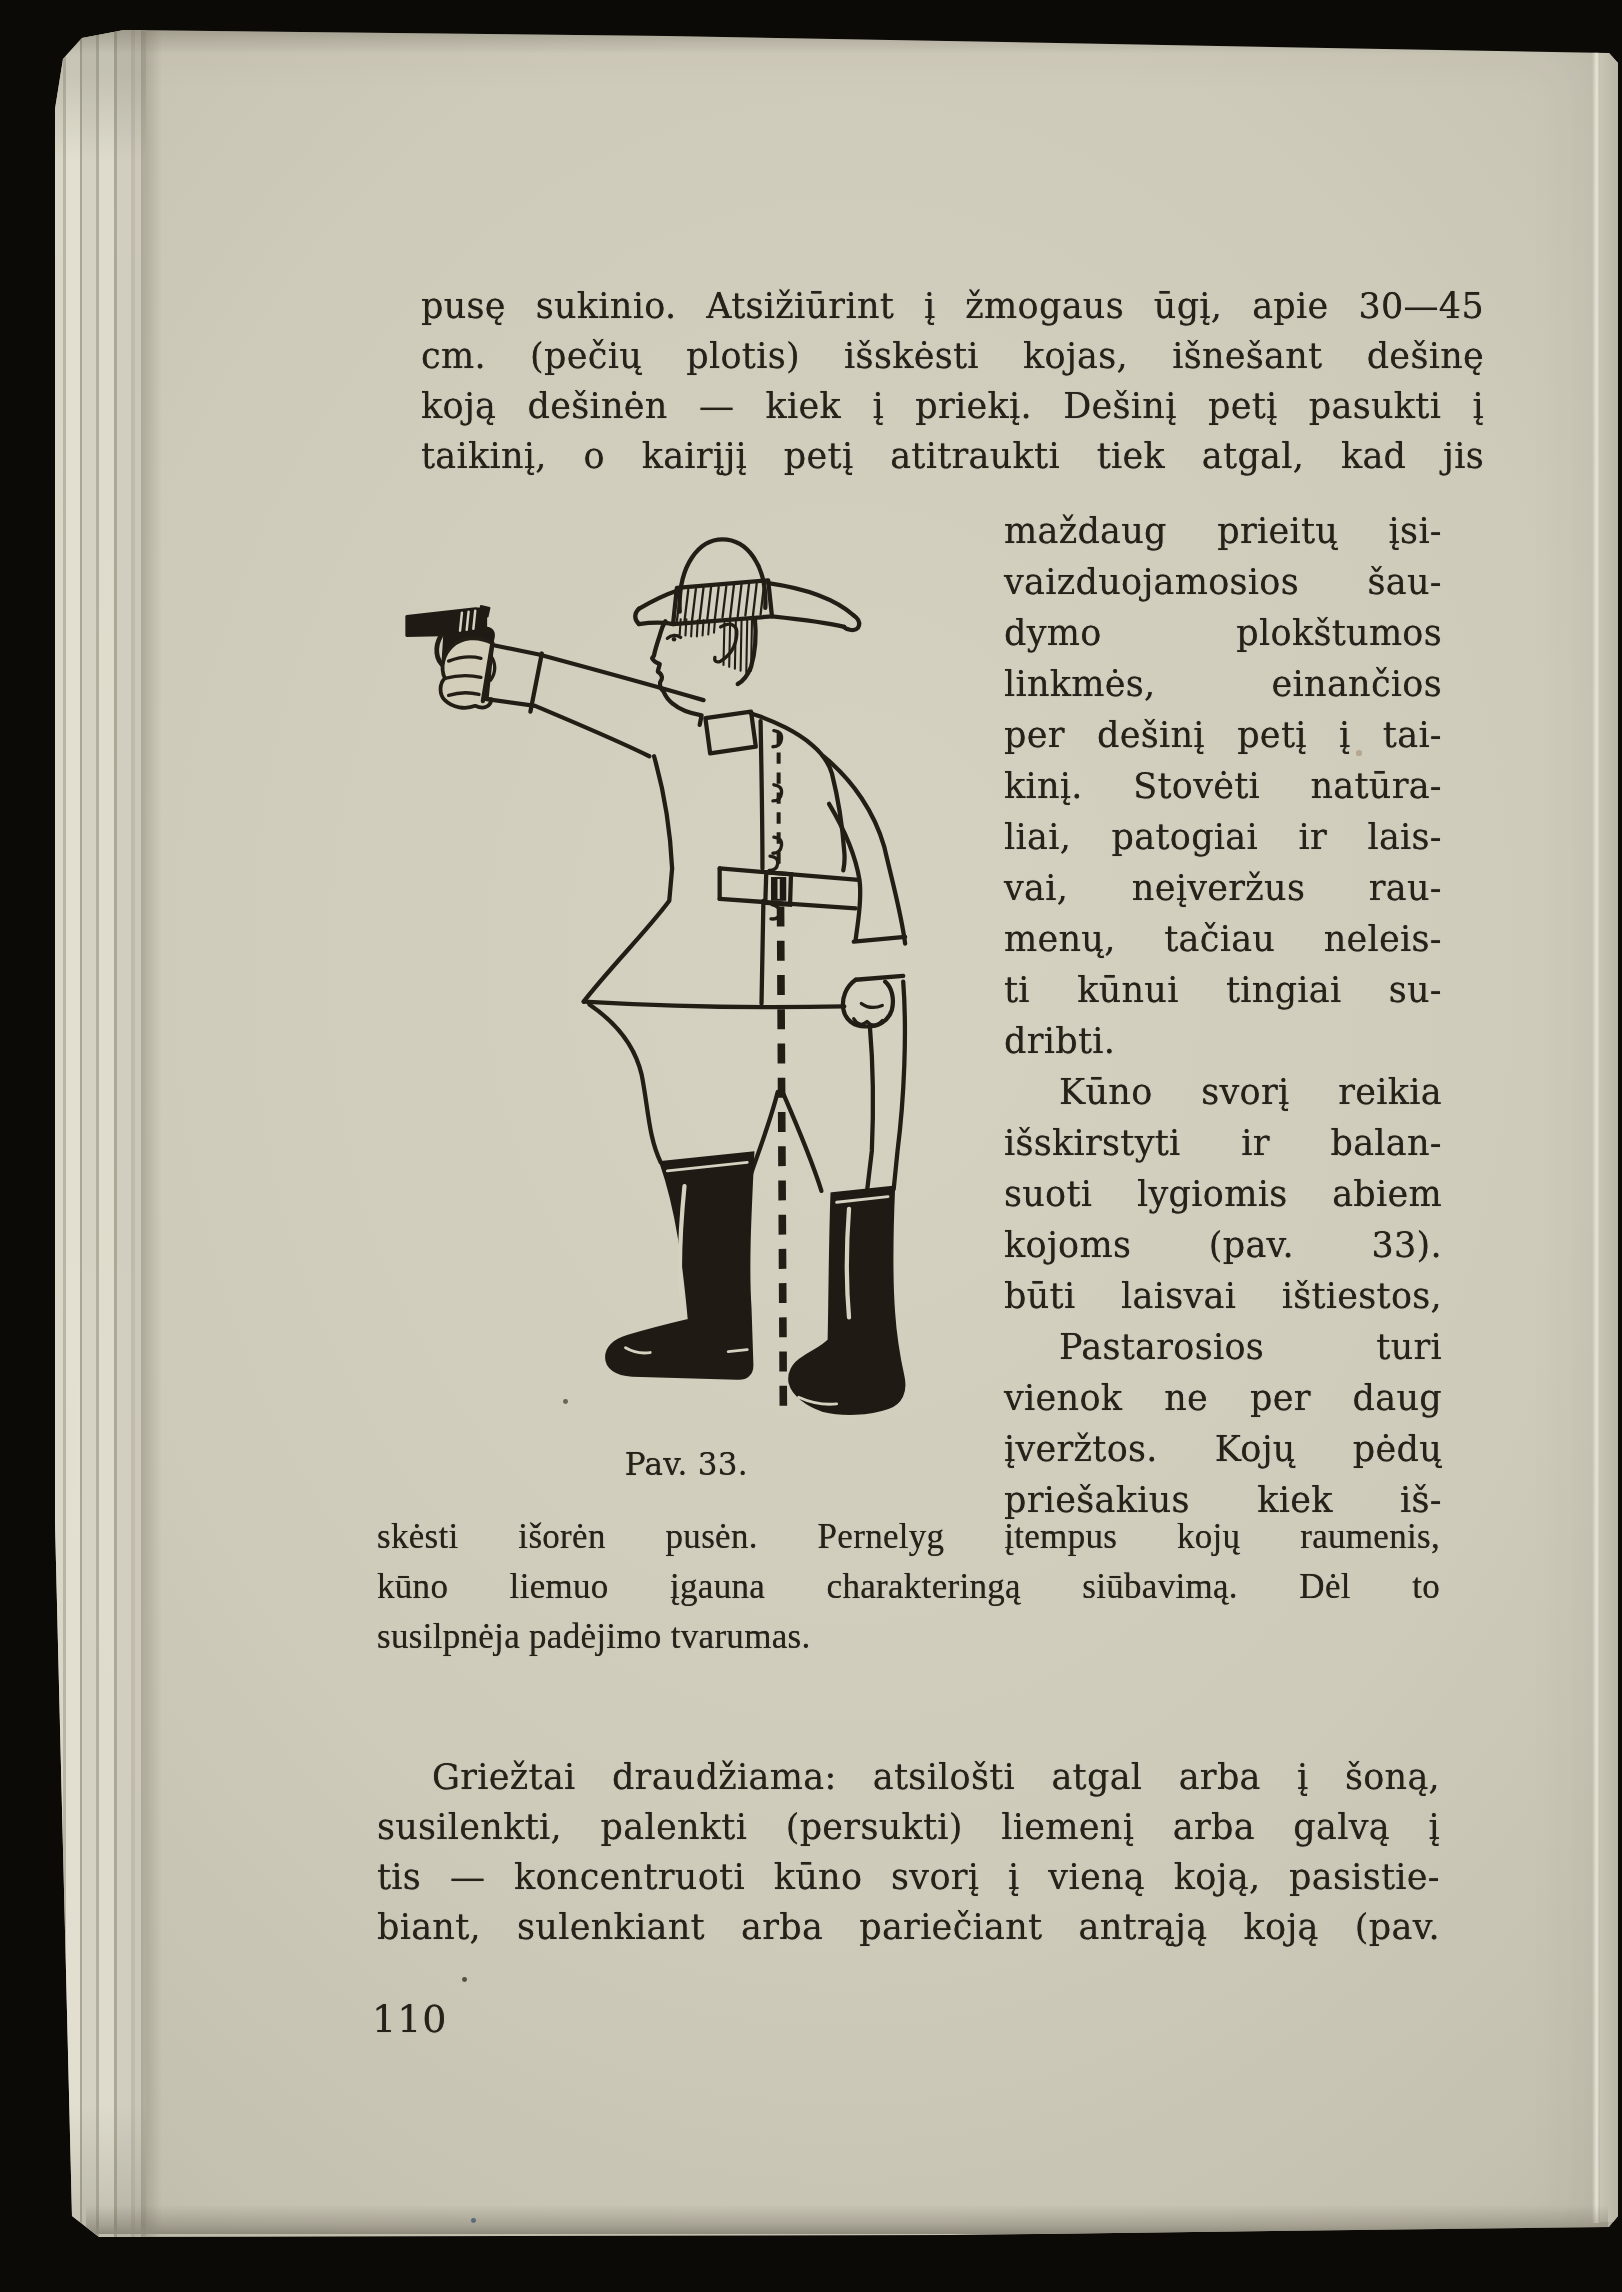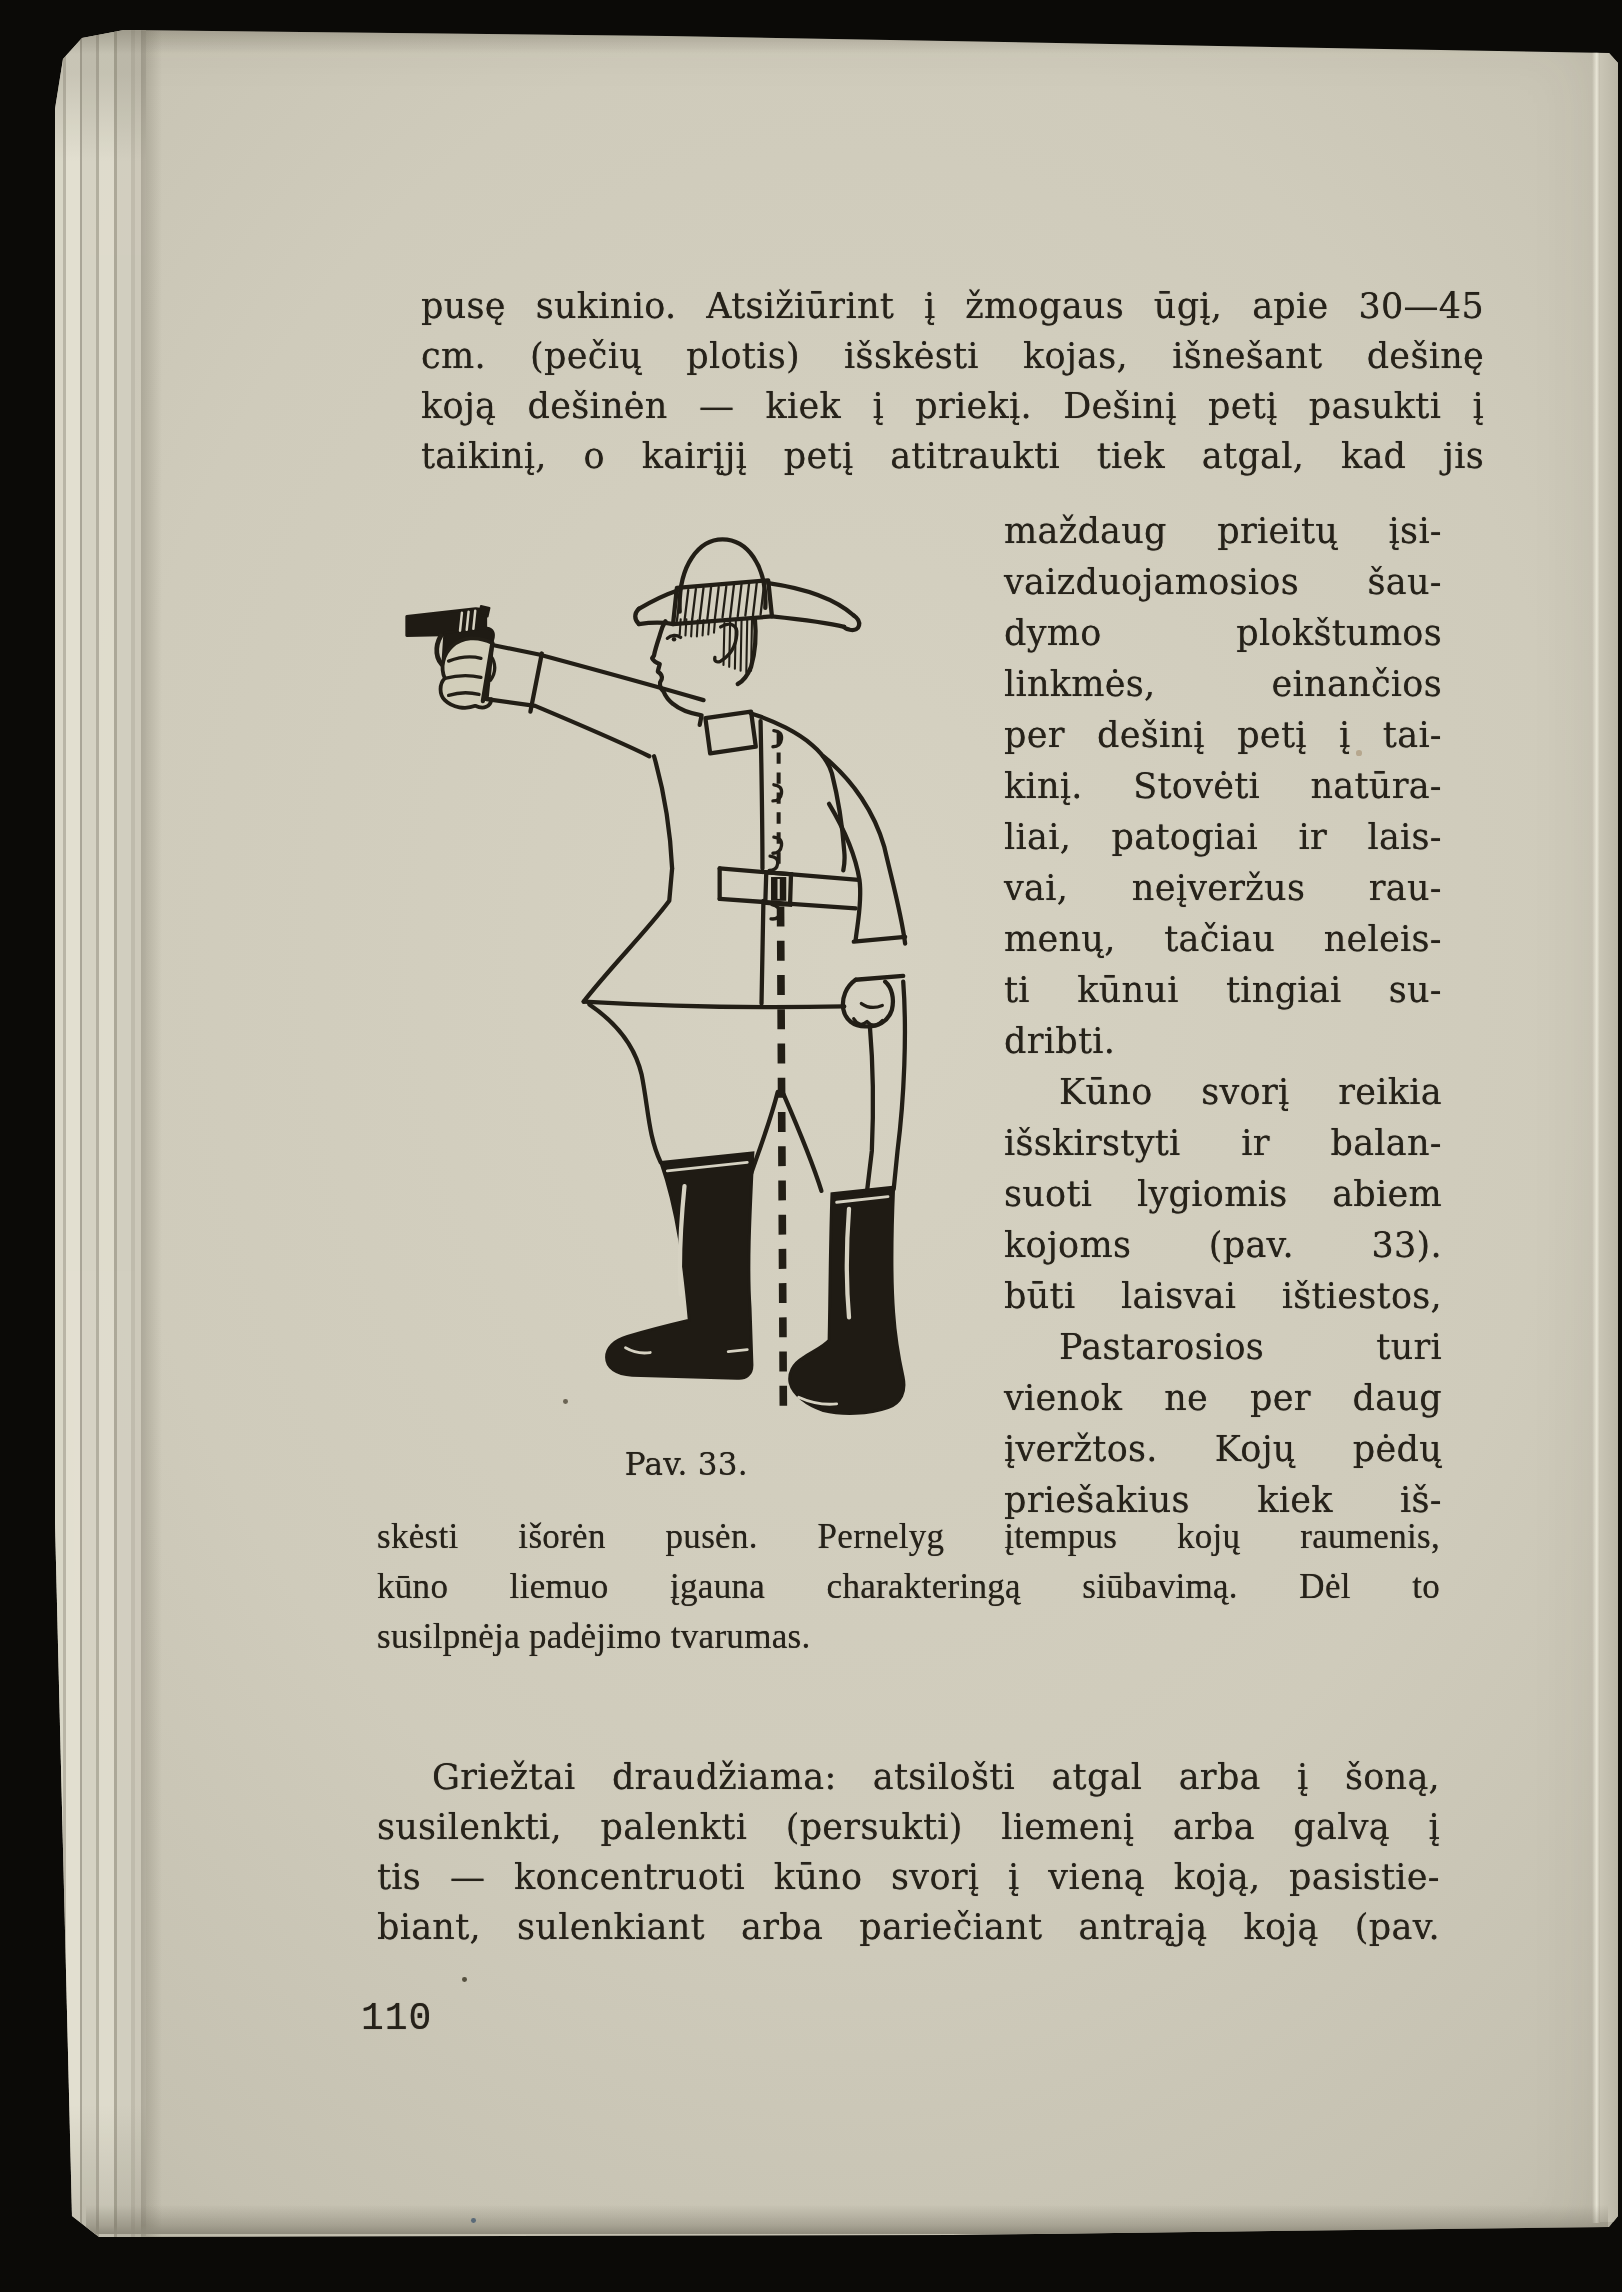--- a/index.html
+++ b/index.html
@@ -34,21 +34,21 @@
   .txt{position:absolute;color:#26221a;font-size:35px;letter-spacing:0.3px;
        text-shadow:0 0 0.7px rgba(38,34,26,.75);}
   .line{text-align:justify;text-align-last:justify;white-space:normal;}
   .line.nl{text-align-last:left;}
   .line.ind{padding-left:55px;}
   .para-top  {left:377px;top:281px;width:1063px;line-height:50px;margin-left:44px;}
   .col-right {left:1004px;top:506px;width:438px;line-height:51px;}
   .para-mid  {left:377px;top:1512px;width:1063px;line-height:50px;font-family:Liberation Serif, serif;}
   .para-bot  {left:377px;top:1752px;width:1063px;line-height:50px;}
   .fig-caption{left:621px;top:1446px;width:127px;font-size:31px;text-align:right;}
-  .page-number{left:361px;top:1997px;width:114px;font-size:38px;letter-spacing:1px;font-family:Liberation Mono, monospace;}
+  .page-number{left:372px;top:1997px;width:114px;font-size:38px;letter-spacing:1px;}
   .figure-wrap{position:absolute;left:399px;top:528px;width:609px;height:913px;}
   .speck{position:absolute;border-radius:50%;}
 </style>
 </head>
 <body>
 
 <div class="stage">
   <div class="sheet">
     <div class="fore-edge"></div>
     <div class="edge-shadow"></div>

